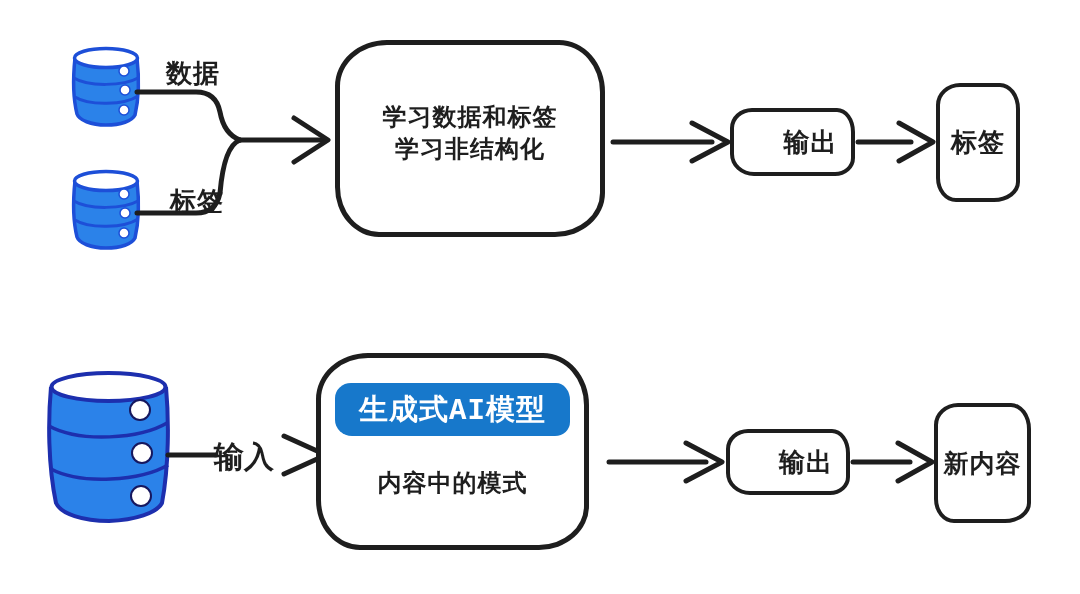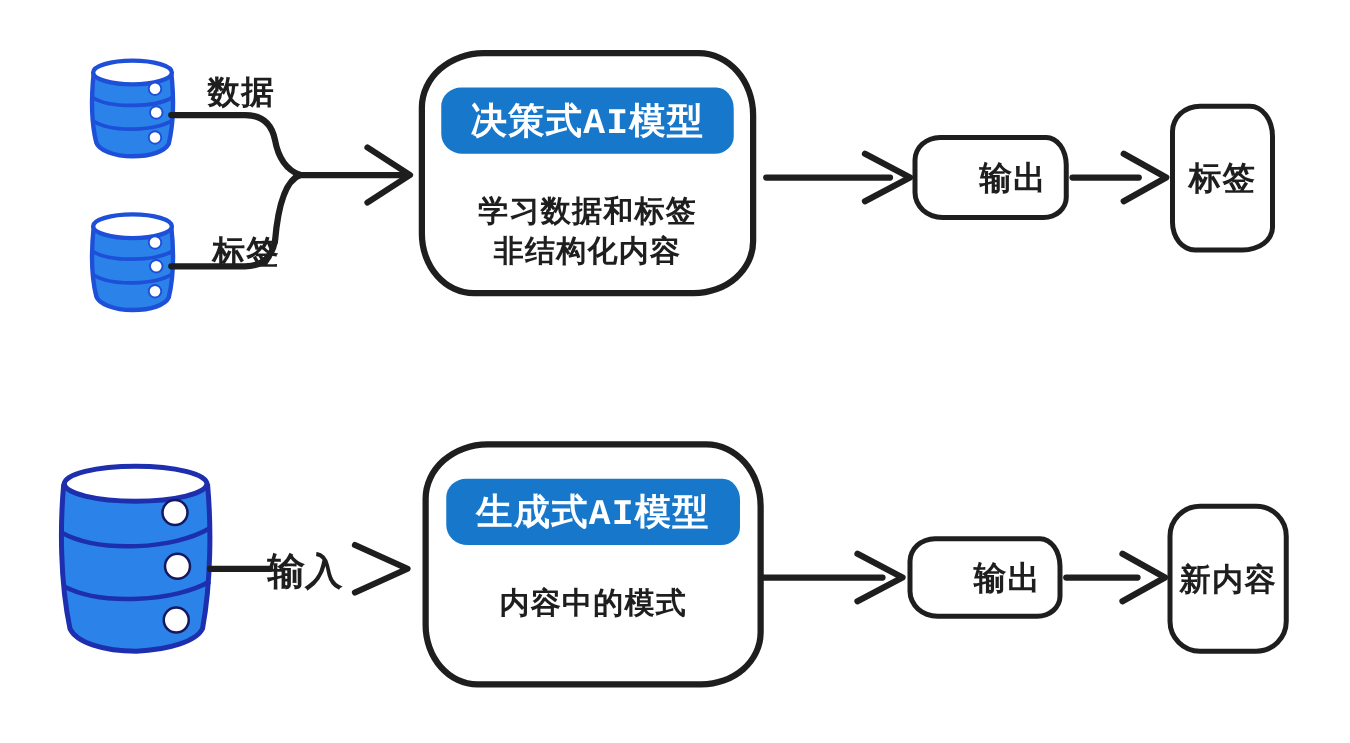--- a/index.html
+++ b/index.html
@@ -88,24 +88,23 @@
     <path class="ink-stroke" d="M3,7 H62 Q82,7 86,27 Q90,49 106,55"></path>
     <path class="ink-stroke" d="M3,128 H62 Q82,128 86,108 Q90,61 106,55"></path>
     <path class="ink-stroke" d="M106,55 H188"></path>
     <path class="ink-stroke" d="M160,33 L194,55 L160,77"></path>
   </svg>
 
   <div class="abs edge-label" style="left:166px;top:56px;">数据</div>
   <div class="abs edge-label" style="left:170px;top:184px;">标签</div>
 
   <div class="abs model-box" style="left:335px;top:40px;width:270px;height:197px;">
-    <div class="badge">决策式AI模型</div>
     <div class="model-desc">
       <div>学习数据和标签</div>
-      <div>非结构化内容</div>
+      <div>学习非结构化</div>
     </div>
   </div>
 
   <svg class="abs" style="left:610px;top:120px;" width="126" height="44" viewBox="0 0 126 44">
     <path class="ink-stroke" d="M3,22 H102"></path>
     <path class="ink-stroke" d="M82,3 L118,22 L82,41"></path>
   </svg>
 
   <div class="abs node-box node-wide" style="left:730px;top:108px;width:125px;height:68px;">输出</div>
 
@@ -127,34 +126,34 @@
   </svg>
 
 
   <svg class="abs" style="left:164px;top:432px;" width="168" height="46" viewBox="0 0 168 46">
     <path class="ink-stroke" d="M4,23 H52"></path>
     <path class="ink-stroke" d="M120,4 L162,23 L120,42"></path>
   </svg>
 
   <div class="abs input-label" style="left:214px;top:437px;">输入</div>
 
-  <div class="abs model-box" style="left:338px;top:353px;width:273px;height:197px;">
+  <div class="abs model-box" style="left:316px;top:353px;width:273px;height:197px;">
     <div class="badge">生成式AI模型</div>
     <div class="model-desc">
       <div>内容中的模式</div>
     </div>
   </div>
 
   <svg class="abs" style="left:606px;top:440px;" width="124" height="44" viewBox="0 0 124 44">
     <path class="ink-stroke" d="M3,22 H100"></path>
     <path class="ink-stroke" d="M80,3 L116,22 L80,41"></path>
   </svg>
 
   <div class="abs node-box node-wide" style="left:726px;top:429px;width:124px;height:66px;">输出</div>
 
   <svg class="abs" style="left:850px;top:440px;" width="88" height="44" viewBox="0 0 88 44">
     <path class="ink-stroke" d="M3,22 H60"></path>
     <path class="ink-stroke" d="M48,3 L82,22 L48,41"></path>
   </svg>
 
-  <div class="abs node-box node-tall" style="left:934px;top:403px;width:97px;height:120px;font-size:25px;border-radius:26px;">新内容</div>
+  <div class="abs node-box node-tall" style="left:934px;top:403px;width:97px;height:120px;font-size:25px;">新内容</div>
 
 </div>
 
 </body></html>

